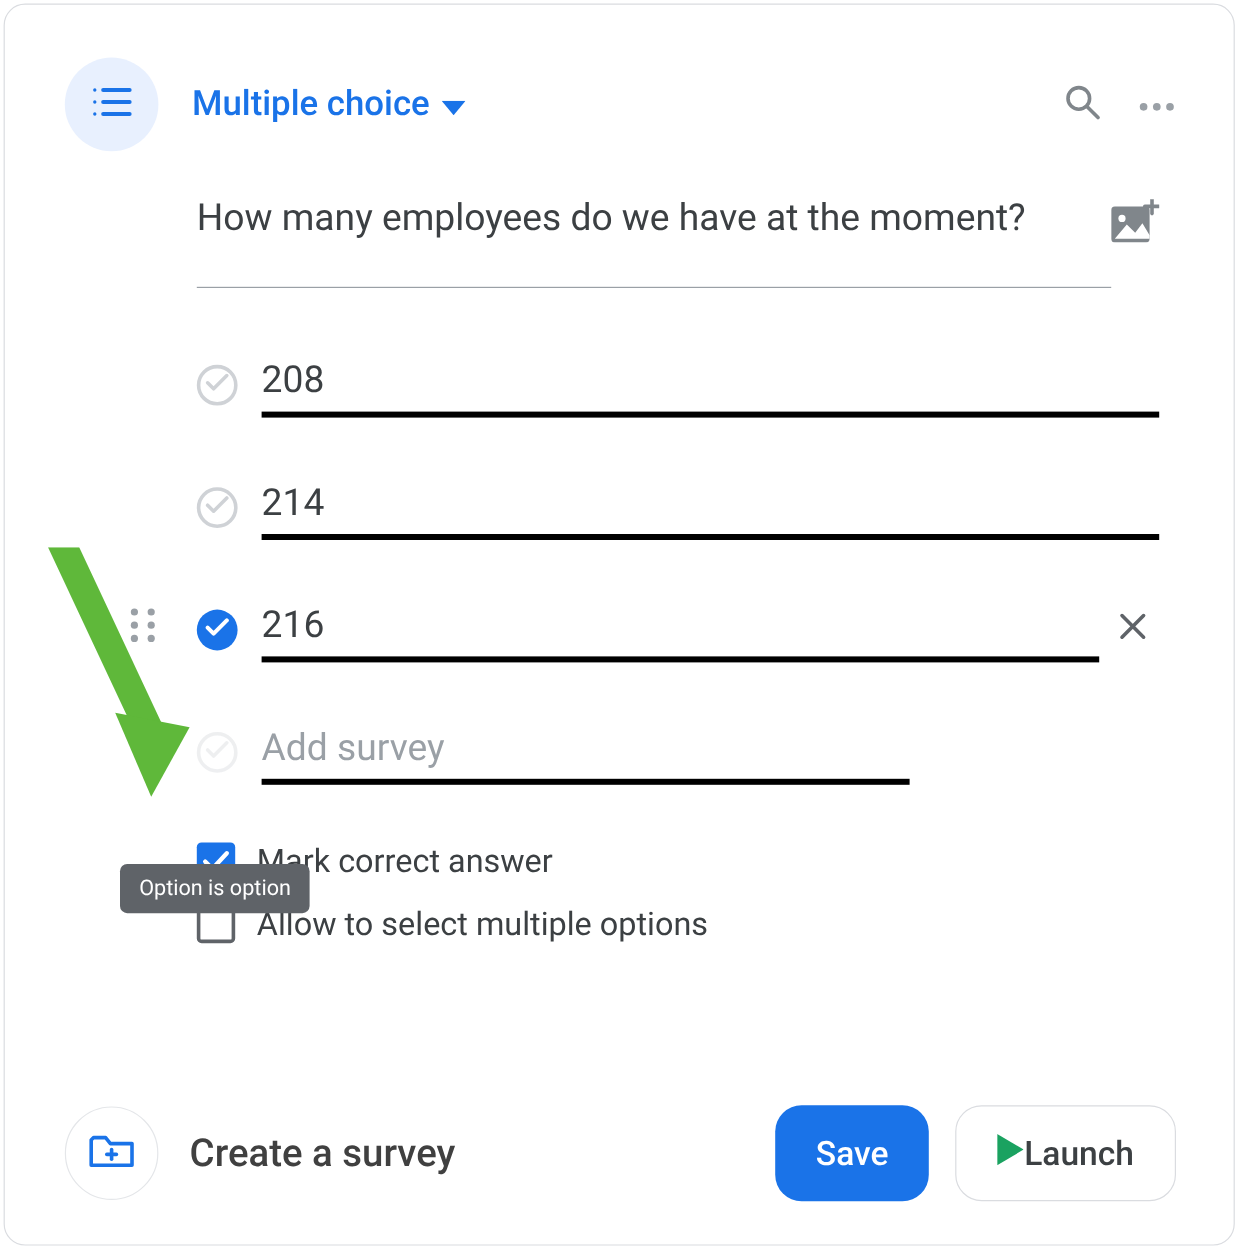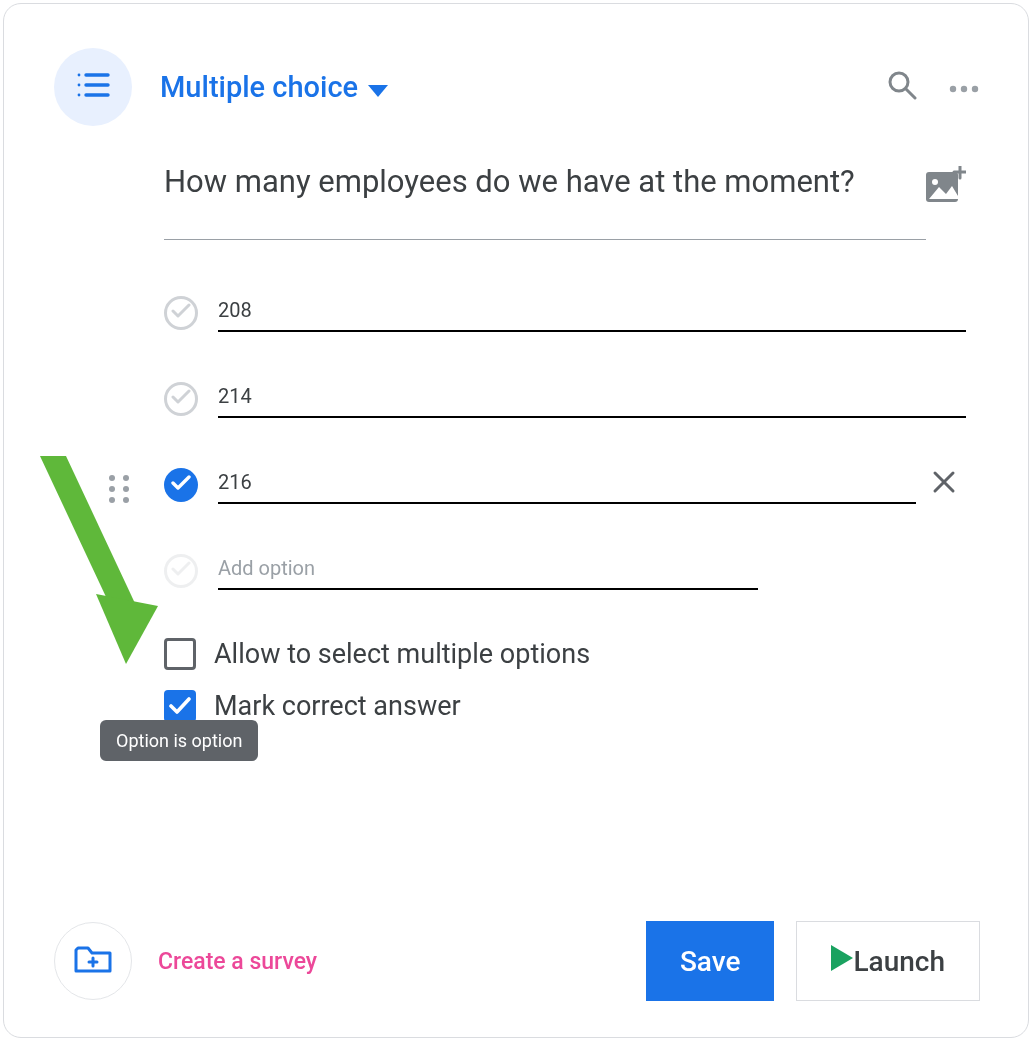--- a/index.html
+++ b/index.html
@@ -95,23 +95,23 @@
   }
   .opt-mark.unchecked {
     border:3px solid #cfd2d6;
   }
   .opt-mark.checked {
     background:#1a73e8;
   }
   .opt-text {
     margin-left:20px;
     flex:1;
-    font-size:20px;
+    font-size:31px;
     color:#3c4043;
-    border-bottom:2px solid #000000;
+    border-bottom:5px solid #000000;
     padding:4px 0 8px 0;
   }
   .opt-placeholder { color:#9aa0a6; }
   .opt-remove {
     width:30px; height:30px;
     color:#5f6368;
     margin-left:16px;
     margin-right:4px;
   }
   .add-option-row .opt-text {
@@ -164,27 +164,27 @@
     padding:0 48px 0 50px;
   }
   .survey-icon-circle {
     width:78px; height:78px;
     border-radius:50%;
     border:1px solid #e4e6e9;
     display:flex; align-items:center; justify-content:center;
     margin-right:26px;
   }
   .survey-label {
-    font-size:23px;
+    font-size:32px;
     font-weight:500;
-    color:#ec4899;
+    color:#404040;
   }
   .btn {
     height:80px;
-    border-radius:0;
+    border-radius:22px;
     font-size:28px;
     font-weight:500;
     display:flex; align-items:center; justify-content:center;
     padding:0 34px;
     cursor:pointer;
   }
   .btn-save {
     background:#1a73e8;
     color:#fff;
     margin-right:22px;
@@ -332,41 +332,41 @@
       </div>
 
       <div class="option-row add-option-row">
         <div class="opt-mark unchecked" style="opacity:.35">
           <span>
             <svg width="20" height="16" viewBox="0 0 20 16">
                 <path d="M2 8 L7 13 L18 2" fill="none" stroke="#cfd2d6" stroke-width="3" stroke-linecap="round" stroke-linejoin="round"></path>
               </svg>
           </span>
         </div>
-        <div class="opt-text opt-placeholder">Add option</div>
+        <div class="opt-text opt-placeholder">Add survey</div>
       </div>
 
     </div>
 
     <div class="tooltip">Option is option</div>
 
     <div class="settings">
+      <div class="setting-row">
+        <div class="checkbox on">
+          <span>
+            <svg width="22" height="18" viewBox="0 0 22 18">
+                <path d="M2 9 L8 15 L20 2" fill="none" stroke="#fff" stroke-width="3.6" stroke-linecap="round" stroke-linejoin="round"></path>
+              </svg>
+          </span>
+        </div>
+        <span>Mark correct answer</span>
+      </div>
       <div class="setting-row">
         <div class="checkbox off"></div>
         <span>Allow to select multiple options</span>
-      </div>
-      <div class="setting-row">
-        <div class="checkbox on">
-          <span>
-            <svg width="22" height="18" viewBox="0 0 22 18">
-                <path d="M2 9 L8 15 L20 2" fill="none" stroke="#fff" stroke-width="3.6" stroke-linecap="round" stroke-linejoin="round"></path>
-              </svg>
-          </span>
-        </div>
-        <span>Mark correct answer</span>
       </div>
     </div>
 
   </div>
 
   <div class="footer">
     <div class="survey-icon-circle">
       <span>
         <svg width="38" height="30" viewBox="0 0 38 30" fill="none" stroke="#1a73e8" stroke-width="3" stroke-linejoin="round">
           <path d="M2 6 L2 27 L36 27 L36 9 L18 9 L14 4 L4 4 Z"></path>

